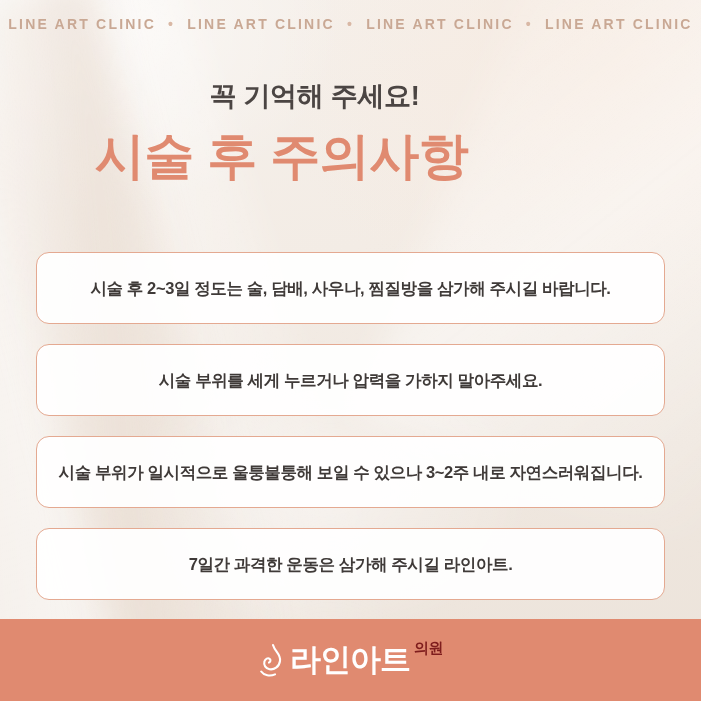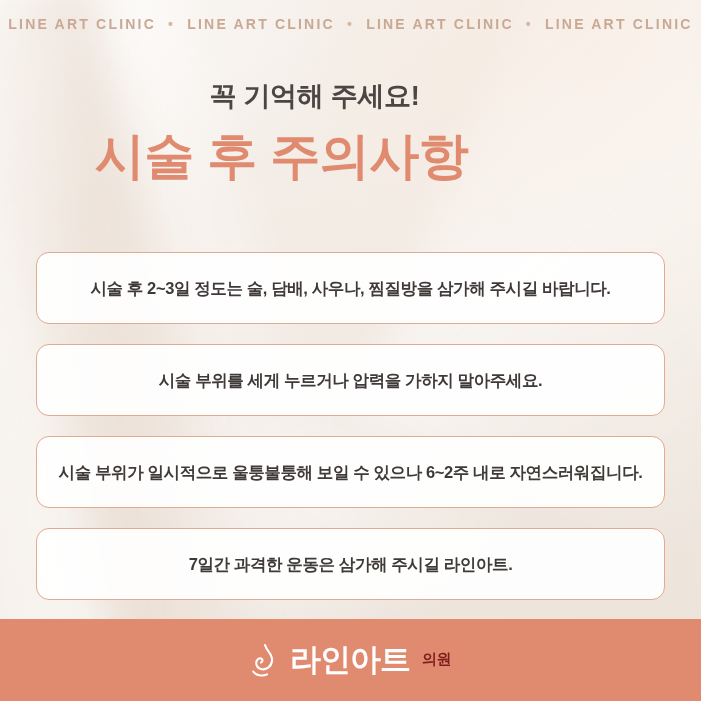--- a/index.html
+++ b/index.html
@@ -132,22 +132,22 @@
     bottom: 0;
     width: 701px;
     height: 82px;
     background: #e08a70;
     display: flex;
     align-items: center;
     justify-content: center;
   }
   .logo {
     display: flex;
-    align-items: center;
-    gap: 12px;
+    align-items: flex-start;
+    gap: 4px;
   }
   .logo-mark {
     position: relative;
     width: 26px;
     height: 34px;
     margin-right: 2px;
     align-self: center;
   }
   .logo-text {
     font-size: 31px;
@@ -186,21 +186,21 @@
   <div class="headline">시술 후 주의사항</div>
 
   <div class="list">
     <div class="item">
       <div class="item-text">시술 후 2~3일 정도는 술, 담배, 사우나, 찜질방을 삼가해 주시길 바랍니다.</div>
     </div>
     <div class="item">
       <div class="item-text">시술 부위를 세게 누르거나 압력을 가하지 말아주세요.</div>
     </div>
     <div class="item">
-      <div class="item-text">시술 부위가 일시적으로 울퉁불퉁해 보일 수 있으나 6~2주 내로 자연스러워집니다.</div>
+      <div class="item-text">시술 부위가 일시적으로 울퉁불퉁해 보일 수 있으나 3~2주 내로 자연스러워집니다.</div>
     </div>
     <div class="item">
       <div class="item-text">7일간 과격한 운동은 삼가해 주시길 라인아트.</div>
     </div>
   </div>
 
   <div class="footer">
     <div class="logo">
       <span class="logo-mark">
         <svg width="26" height="34" viewBox="0 0 26 34" xmlns="http://www.w3.org/2000/svg">

